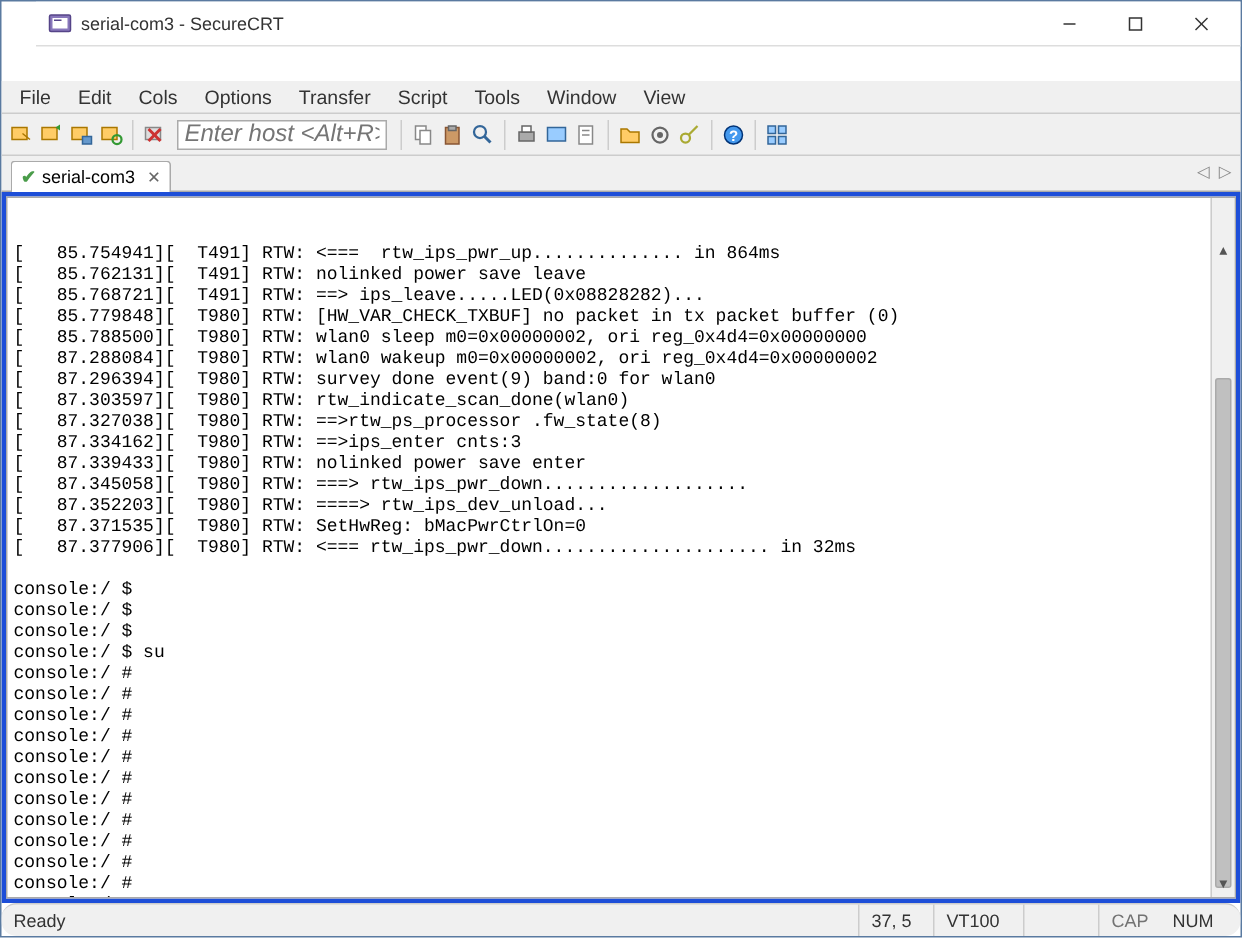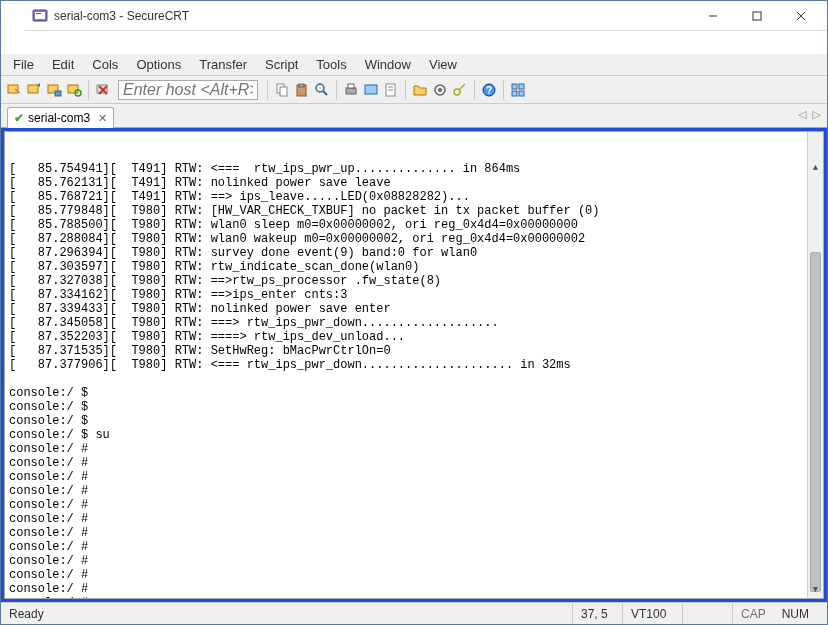--- a/index.html
+++ b/index.html
@@ -18,21 +18,21 @@
 .tabbar .tab { display: flex; align-items: center; gap: 4px; background: #fff; border: 1px solid #aaa; border-bottom: none; border-radius: 3px 3px 0 0; padding: 3px 6px; font-size: 12px; position: relative; top: 1px; }
 .tabbar .tab .check { color: #4a9c4a; font-weight: bold; }
 .tabbar .tab .close { color: #666; font-size: 11px; margin-left: 4px; }
 .tabbar .navs { position: absolute; right: 6px; top: 4px; display: flex; gap: 6px; color: #888; font-size: 11px; }
 .term-wrap { flex: 1; display: flex; background: #1d4ed8; padding: 3px; overflow: hidden; }
 .term { flex: 1; background: #fff; border: 1px solid #aaa; font-family: "Consolas","Courier New",monospace; font-size: 12px; line-height: 14px; color: #000; padding: 2px 4px; white-space: pre; overflow: hidden; position: relative; }
 .term .scroll { position: absolute; right: 0; top: 0; bottom: 0; width: 16px; background: #f0f0f0; border-left: 1px solid #ccc; }
 .term .scroll .up, .term .scroll .dn { height: 16px; display: flex; align-items: center; justify-content: center; font-size: 9px; color: #555; }
 .term .scroll .dn { position: absolute; bottom: 0; width: 100%; }
 .term .scroll .thumb { position: absolute; left: 2px; right: 2px; background: #c0c0c0; border: 1px solid #aaa; border-radius: 2px; }
-.status { height: 22px; background: #f0f0f0; border-top: 1px solid #ccc; display: flex; align-items: center; font-size: 12px; color: #333; }
+.status { height: 22px; background: #f0f0f0; border-top: 1px solid #ccc; display: flex; align-items: center; font-size: 12px; color: #333; border-radius: 10px; }
 .status .cell { padding: 0 8px; border-right: 1px solid #ccc; height: 100%; display: flex; align-items: center; }
 .status .flex { flex: 1; }
 </style>
 </head>
 <body>
 
 <div class="titlebar">
   <span class="app-icon">
     <svg width="16" height="16" viewBox="0 0 16 16">
         <rect x="1" y="2" width="14" height="11" rx="1" fill="#87b" stroke="#548"></rect>

